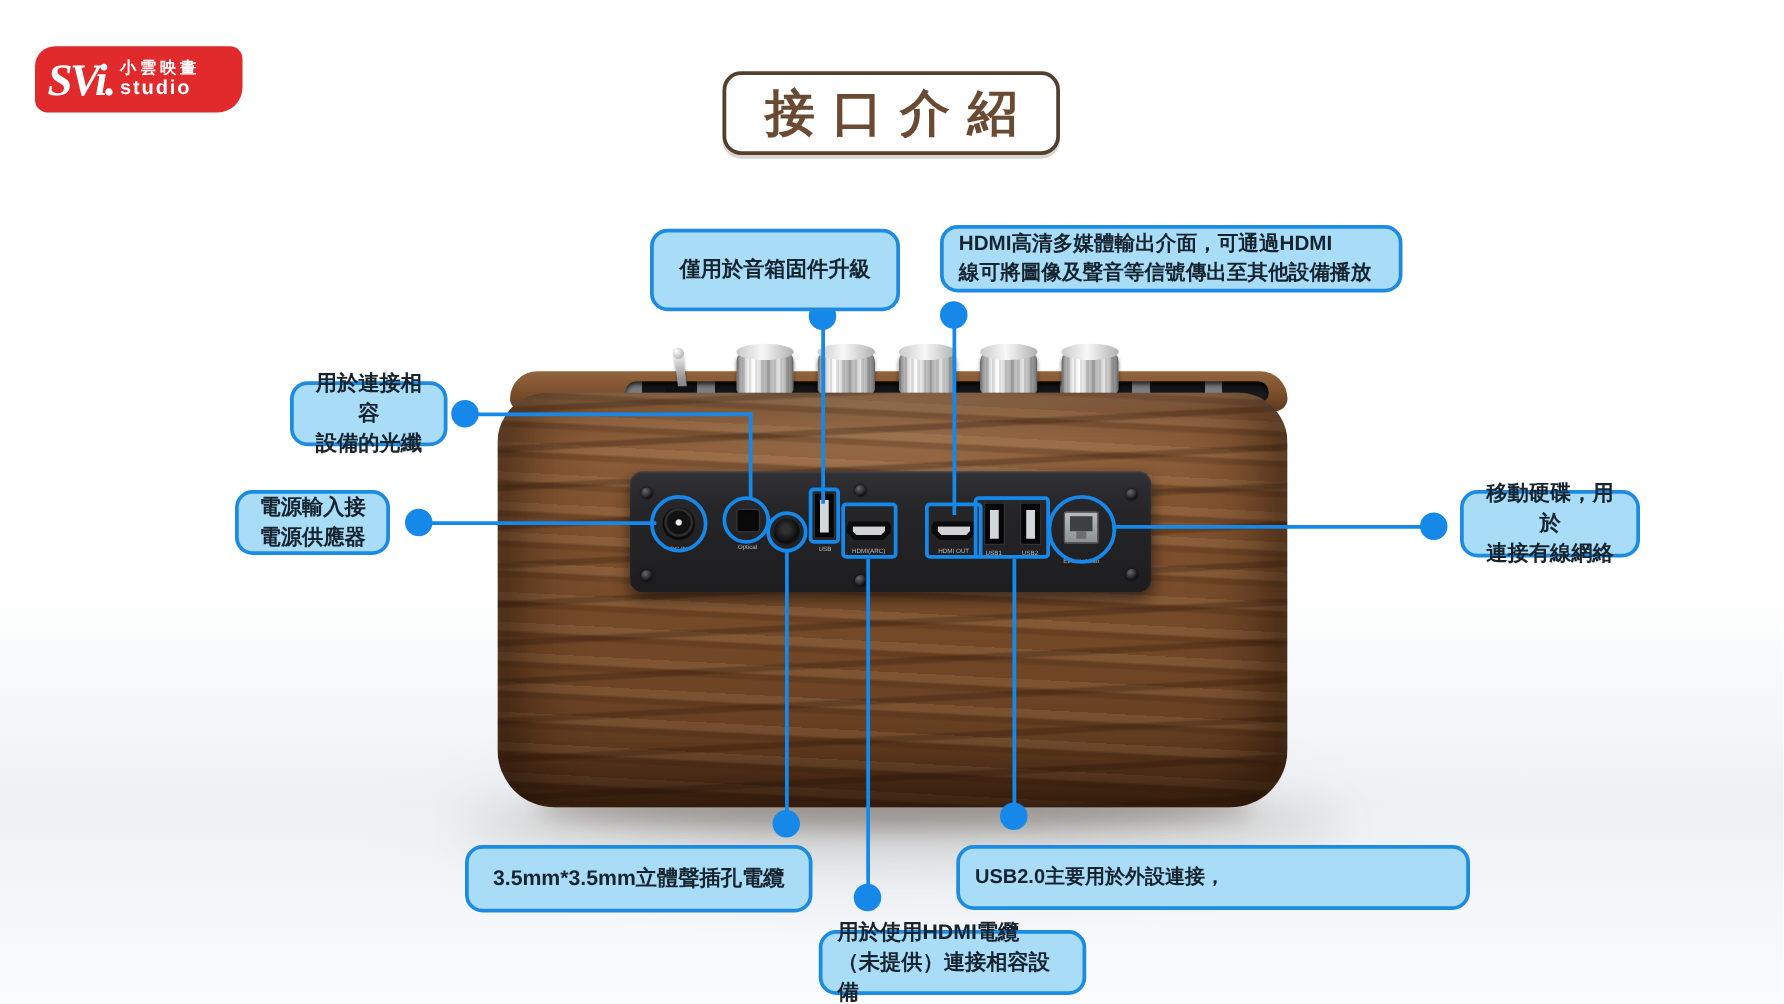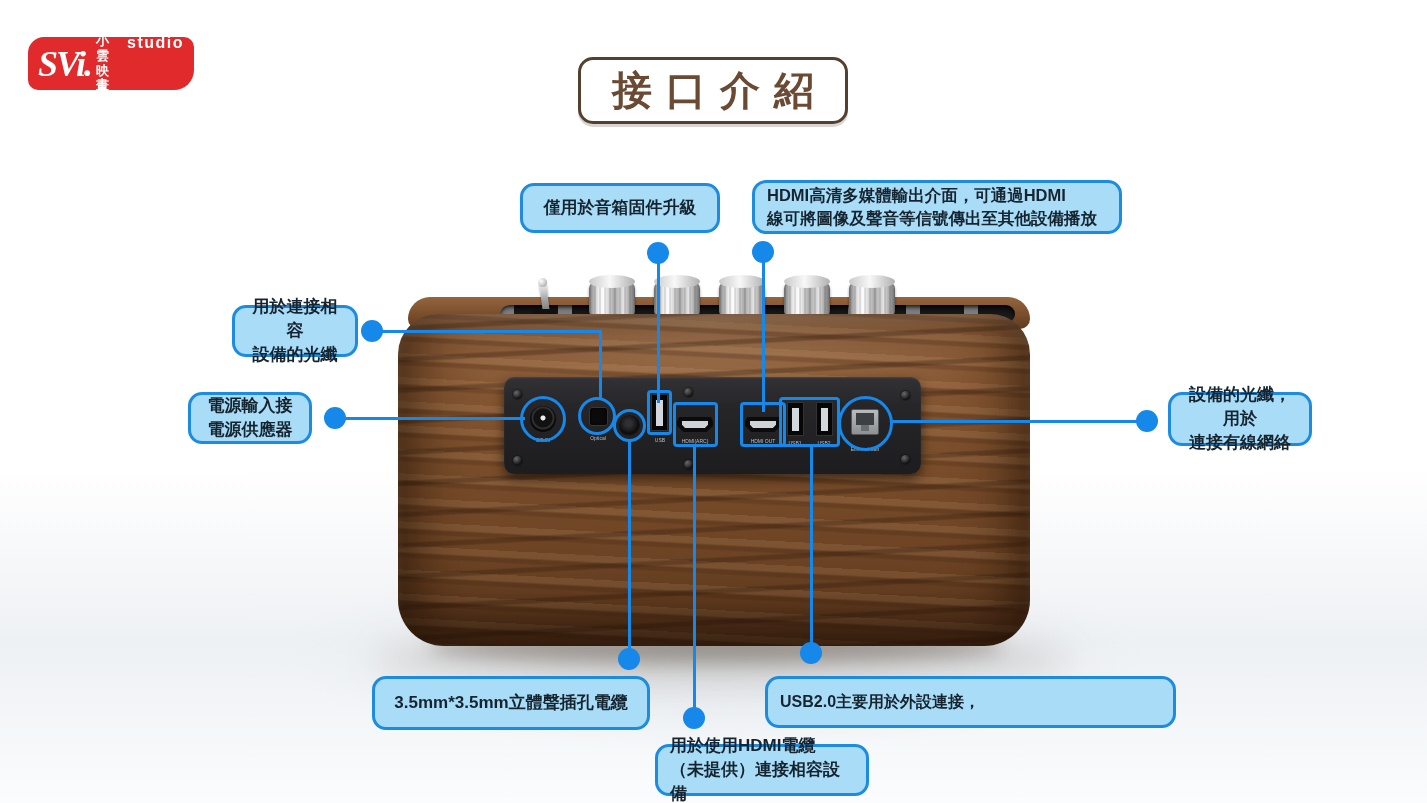--- a/index.html
+++ b/index.html
@@ -15,21 +15,21 @@
     background:rgba(110,95,80,0.22);filter:blur(16px);}
   .speaker-shadow{left:428px;top:632px;width:576px;height:30px;border-radius:50%;
     background:rgba(70,54,40,0.40);filter:blur(9px);}
 
   
   .logo{left:28px;top:37px;width:166px;height:53px;background:#e02a2c;
     border-radius:16px 10px 20px 10px;display:flex;align-items:center;
     padding:12px 10px;box-sizing:border-box;}
   .logo-script{font-family:"Liberation Serif",serif;font-style:italic;font-weight:700;
     color:#fff;font-size:36px;line-height:1;letter-spacing:-2px;}
-  .logo-right{margin-left:5px;color:#fff;display:flex;flex-direction:row;line-height:1.15;}
+  .logo-right{margin-left:5px;color:#fff;display:flex;flex-direction:column;line-height:1.15;}
   .logo-cn{font-size:13px;letter-spacing:3px;font-weight:700;}
   .logo-sub{font-size:16px;font-weight:700;letter-spacing:1.5px;}
 
   
   .title-box{left:578px;top:57px;width:270px;height:67px;background:#ffffff;
     border:3px solid #53402f;border-radius:15px;box-sizing:border-box;
     display:flex;align-items:center;justify-content:center;
     color:#6b4a33;font-size:40px;font-weight:700;letter-spacing:14px;padding-left:14px;
     box-shadow:0 3px 0 rgba(83,64,47,0.22);}
 
@@ -208,41 +208,41 @@
 
   <div class="abs vline" style="left:628px;top:441px;height:218px;"></div>
   <div class="abs dot" style="left:618px;top:648px;"></div>
 
   <div class="abs vline" style="left:693px;top:447px;height:271px;"></div>
   <div class="abs dot" style="left:683px;top:707px;"></div>
 
   <div class="abs vline" style="left:810px;top:447px;height:206px;"></div>
   <div class="abs dot" style="left:800px;top:642px;"></div>
 
-  <div class="abs callout center" style="left:520px;top:183px;width:200px;height:50px;">
+  <div class="abs callout center" style="left:520px;top:183px;width:200px;height:66px;">
     <div>僅用於音箱固件升級</div>
   </div>
 
   <div class="abs callout left" style="left:752px;top:180px;width:370px;height:54px;font-size:16.5px;">
     <div>HDMI高清多媒體輸出介面，可通過HDMI</div>
     <div>線可將圖像及聲音等信號傳出至其他設備播放</div>
   </div>
 
   <div class="abs callout center" style="left:232px;top:305px;width:126px;height:52px;text-align:center;">
     <div>用於連接相容</div>
     <div>設備的光纖</div>
   </div>
 
   <div class="abs callout center" style="left:188px;top:392px;width:124px;height:52px;">
     <div>電源輸入接</div>
     <div>電源供應器</div>
   </div>
 
   <div class="abs callout center" style="left:1168px;top:392px;width:144px;height:54px;">
-    <div>設備的光纖，用於</div>
+    <div>移動硬碟，用於</div>
     <div>連接有線網絡</div>
   </div>
 
   <div class="abs callout center right-l2" style="left:372px;top:676px;width:278px;height:54px;">
     <div>3.5mm*3.5mm立體聲插孔電纜</div>
   </div>
 
   <div class="abs callout left" style="left:655px;top:744px;width:214px;height:52px;">
     <div>用於使用HDMI電纜</div>
     <div>（未提供）連接相容設備</div>

